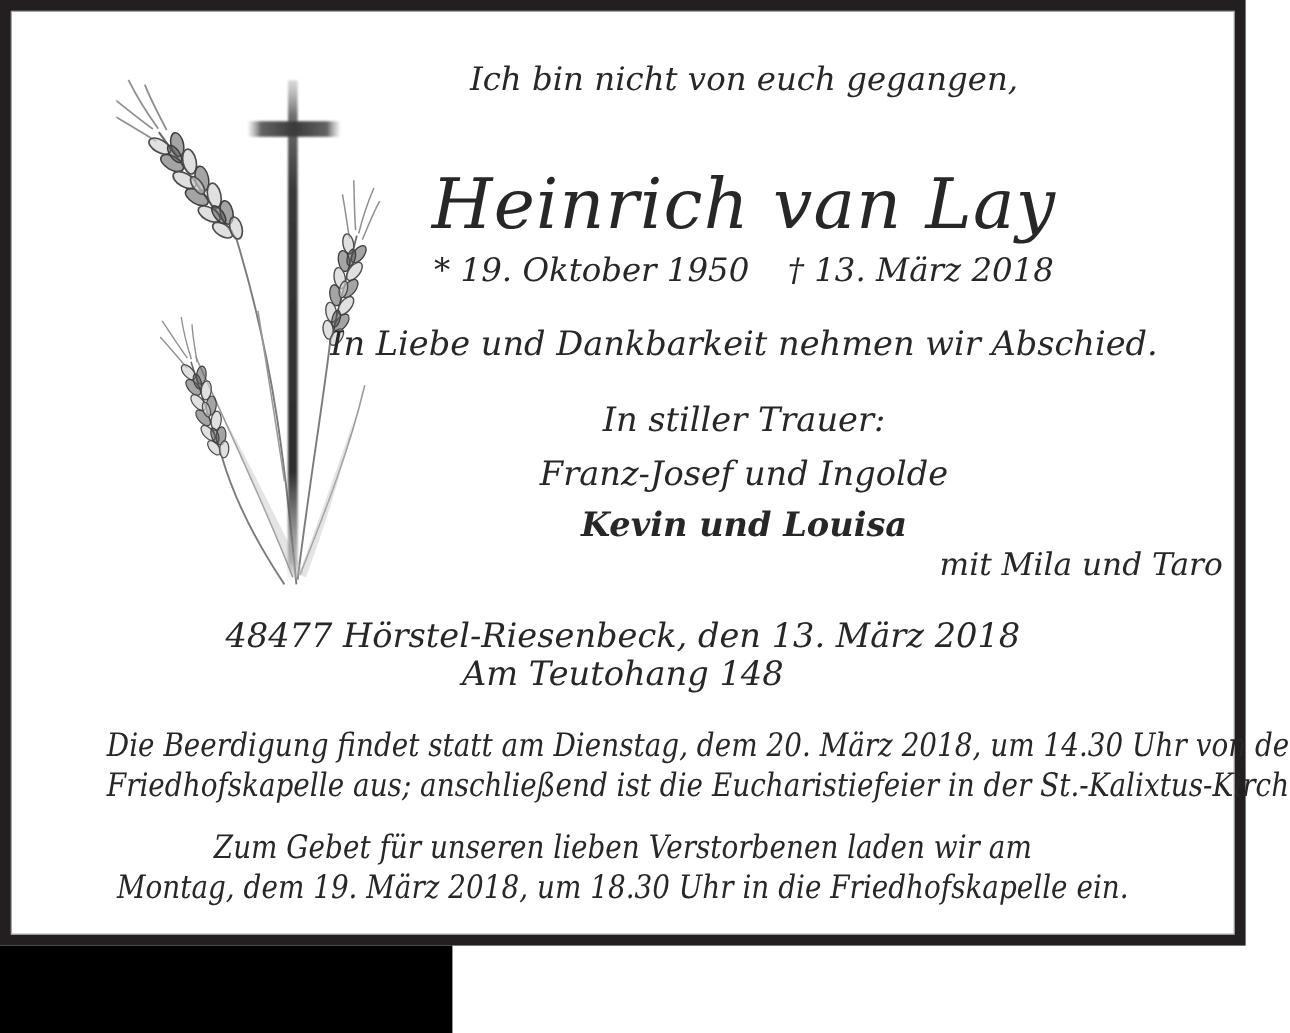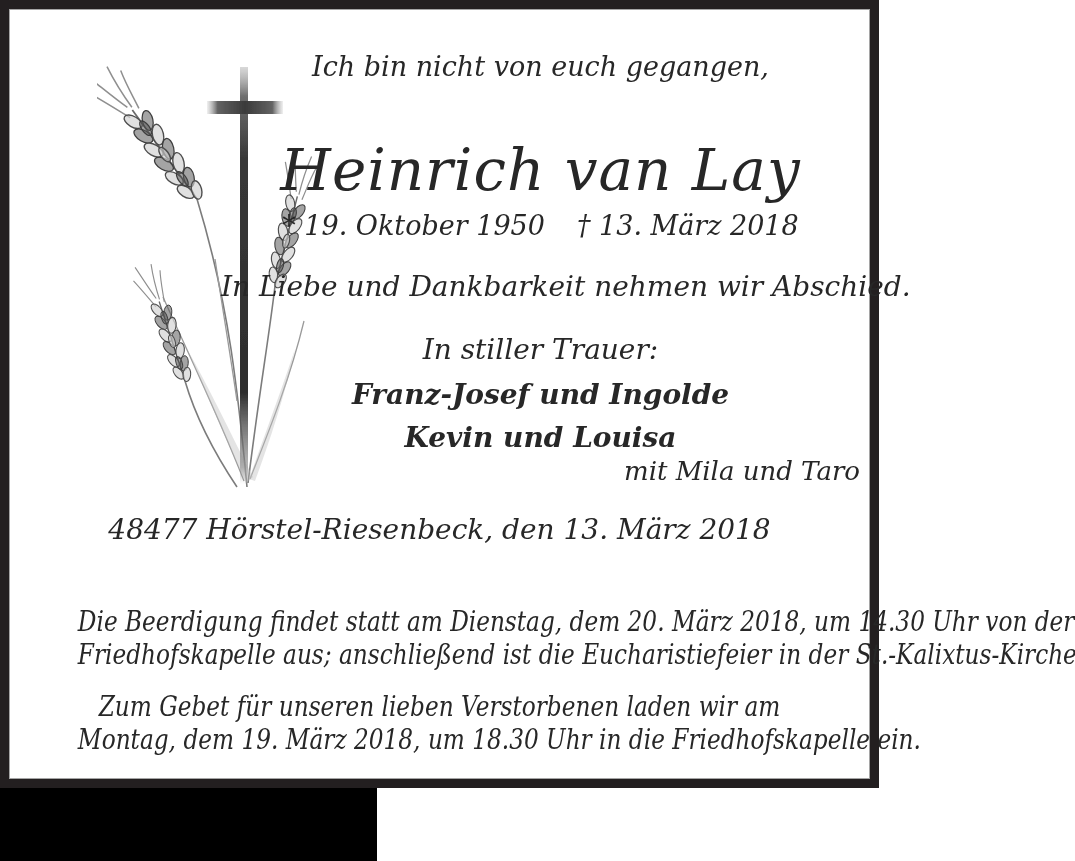--- a/index.html
+++ b/index.html
@@ -6,37 +6,37 @@
   body {
     width: 1075px; height: 861px;
     background: #ffffff;
     font-family: "DejaVu Serif", "Liberation Serif", serif;
     overflow: hidden;
   }
   .page { position: relative; width: 1075px; height: 861px; background:#fff; }
 
   .card {
     position: absolute; left: 0; top: 0;
-    width: 879px; height: 788px;
+    width: 1038px; height: 788px;
     box-sizing: border-box;
     background: #ffffff;
     border: 9px solid #231f20;
     box-shadow: inset 0 0 0 1px #a5a5a5;
   }
 
   .txt { position: absolute; font-style: italic; color: #272727; white-space: nowrap; }
   .upper { left: 212px; right: 10px; text-align: center; }
   .lower { left: 10px; right: 10px; text-align: center; }
 
   .epigraph   { top: 42px;  font-size: 27px; line-height: 32px; }
   .name       { top: 128px; font-size: 58px; line-height: 66px; letter-spacing: 1px; }
   .dates      { top: 201px; font-size: 27px; display: flex; justify-content: center; gap: 32px; }
   .farewell   { top: 261px; font-size: 28px; }
   .intro      { top: 324px; font-size: 28px; }
-  .mourner1   { top: 369px; font-size: 28px; font-weight: bold; }
+  .mourner1   { top: 369px; font-size: 28px; font-weight: normal; }
   .mourner2   { top: 412px; font-size: 28px; font-weight: bold; }
   .mourner3   { top: 447px; font-size: 26px; text-align: right; }
   .placedate  { top: 504px; font-size: 28px; }
   .address    { top: 536px; font-size: 28px; }
   .burial     { top: 596px; font-size: 27px; line-height: 33px; transform: scaleX(0.86); transform-origin: center top; }
   .prayer     { top: 681px; font-size: 27px; line-height: 33px; transform: scaleX(0.86); transform-origin: center top; }
 
   .illustration { position: absolute; left: 88px; top: 40px; }
   .awn   { stroke: #8f8f8f; stroke-width: 1.2; fill: none; }
   .stem2 { stroke: #6a6a6a; stroke-width: 1.4; fill: none; }
@@ -137,20 +137,21 @@
 
     <div class="txt upper farewell">In Liebe und Dankbarkeit nehmen wir Abschied.</div>
 
     <div class="txt upper intro">In stiller Trauer:</div>
 
     <div class="txt upper mourner1">Franz-Josef und Ingolde</div>
     <div class="txt upper mourner2">Kevin und Louisa</div>
     <div class="txt upper mourner3">mit Mila und Taro</div>
 
     <div class="txt lower placedate">48477 Hörstel-Riesenbeck, den 13. März 2018</div>
+    <div class="txt lower address">Am Teutohang 148</div>
 
     <div class="txt lower burial">
       <div>Die Beerdigung findet statt am Dienstag, dem 20. März 2018, um 14.30 Uhr von der</div>
       <div>Friedhofskapelle aus; anschließend ist die Eucharistiefeier in der St.-Kalixtus-Kirche.</div>
     </div>
 
     <div class="txt lower prayer">
       <div>Zum Gebet für unseren lieben Verstorbenen laden wir am</div>
       <div>Montag, dem 19. März 2018, um 18.30 Uhr in die Friedhofskapelle ein.</div>
     </div>

